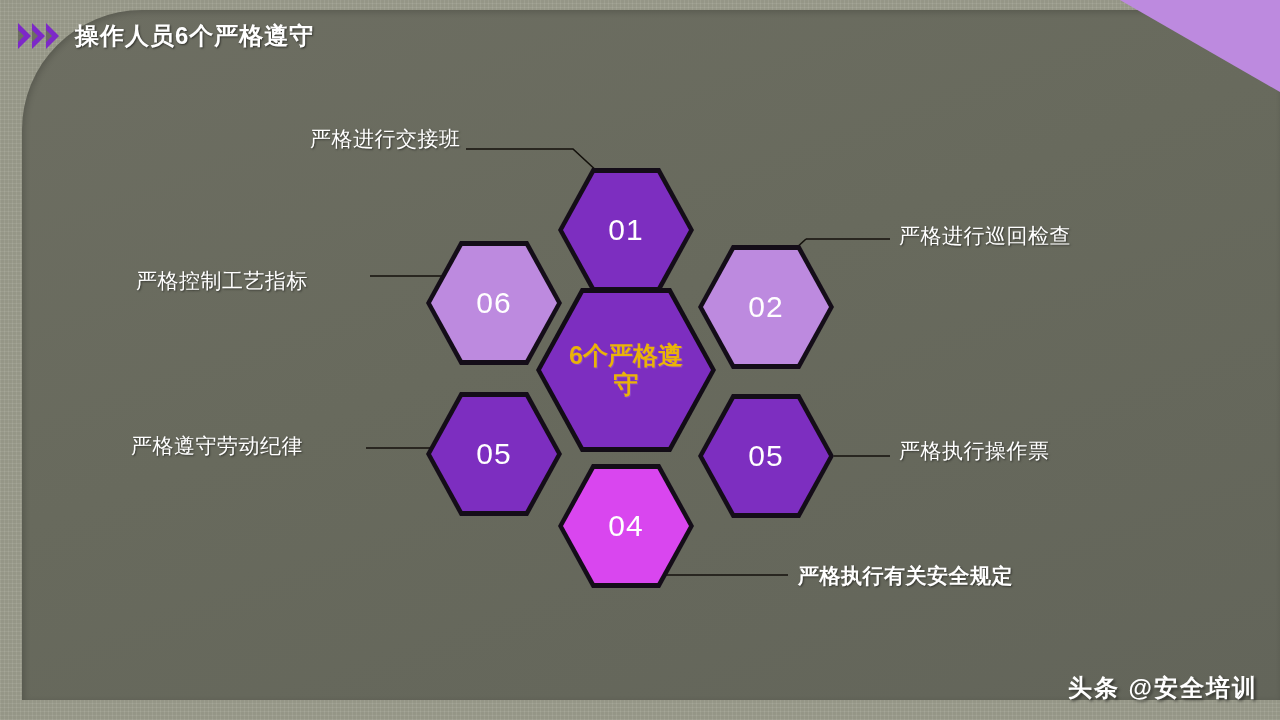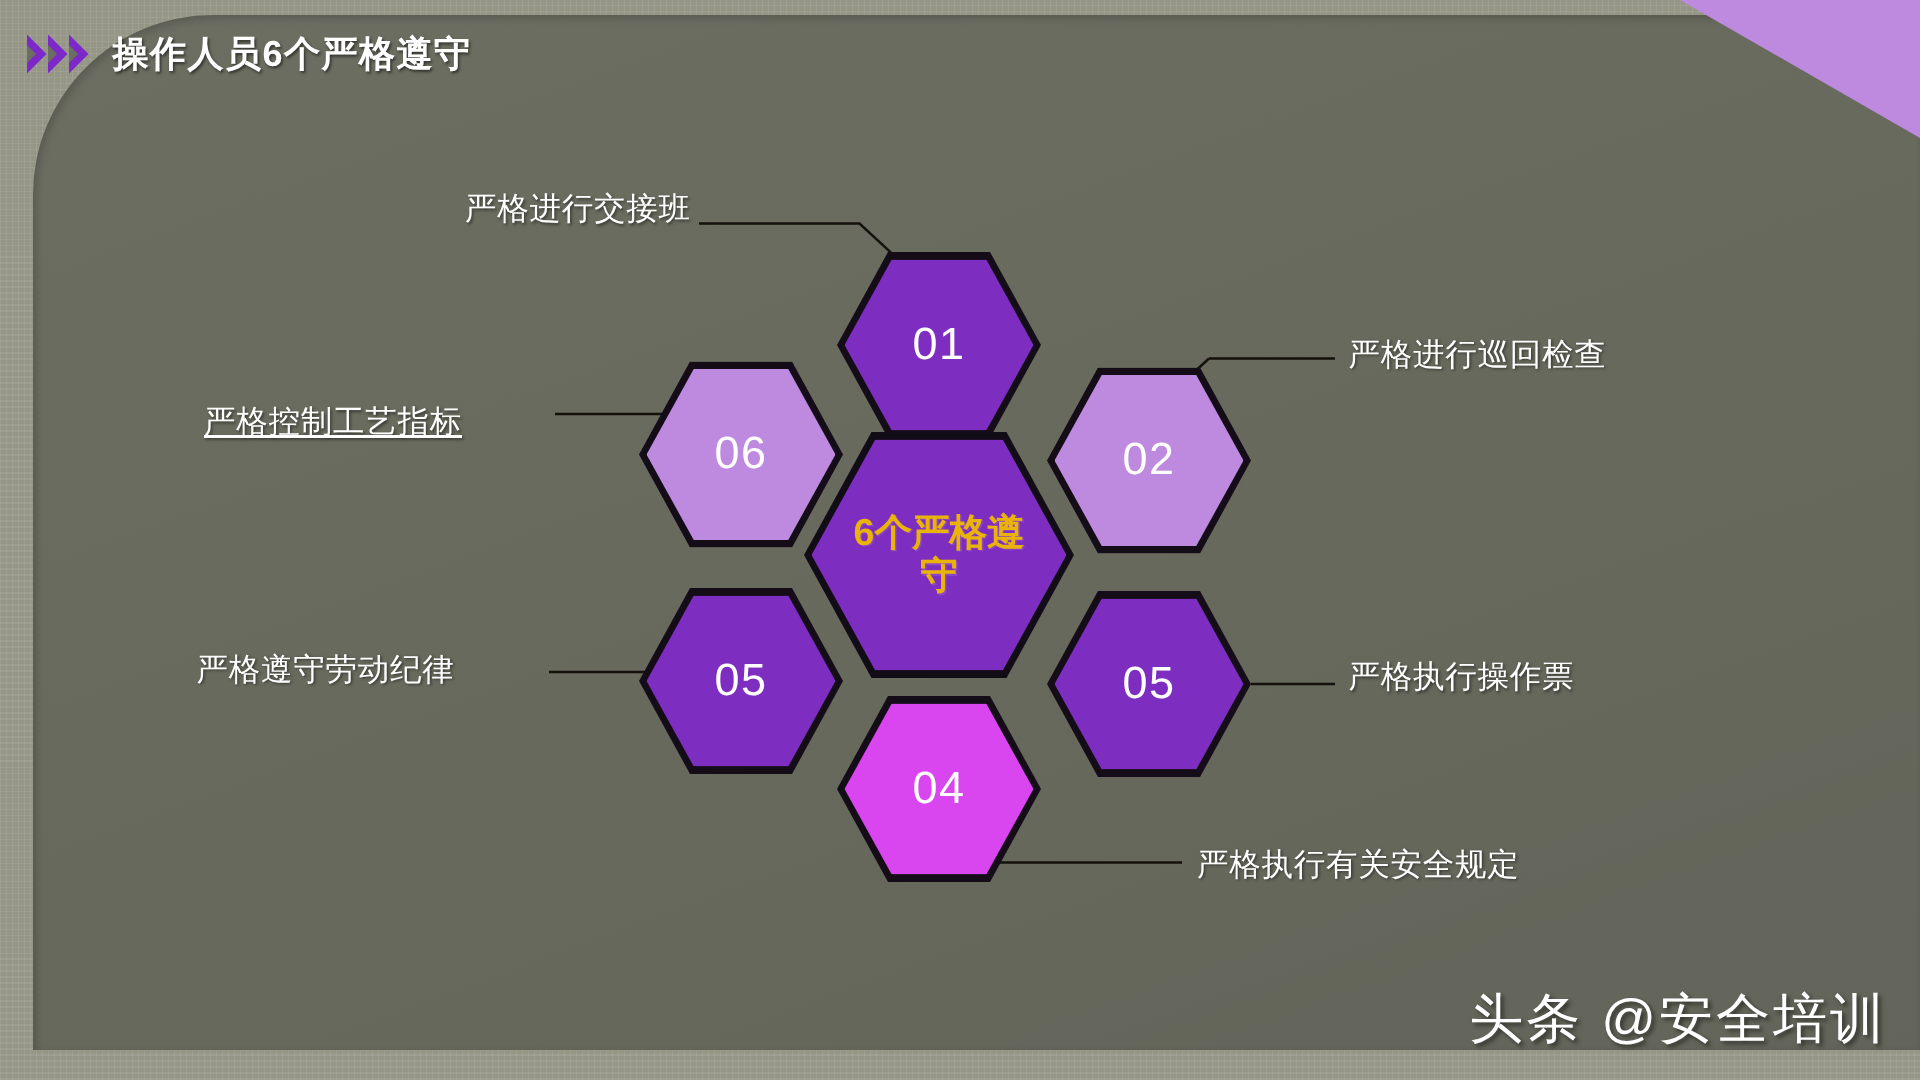--- a/index.html
+++ b/index.html
@@ -173,32 +173,32 @@
     color: #ffffff;
     font-size: 21px;
     letter-spacing: 0.5px;
     white-space: nowrap;
     text-shadow: 1px 1px 2px rgba(0,0,0,0.5);
     z-index: 5;
   }
   #label-01 { left: 279px;  top: 125px; margin-left: 31px; }
   #label-02 { left: 899px;  top: 222px; }
   #label-03 { left: 899px;  top: 437px; }
-  #label-04 { left: 798px;  top: 562px; }
+  #label-04 { left: 798px;  top: 562px; font-weight: bold; }
   #label-05 { left: 131px;  top: 432px; }
-  #label-06 { left: 136px;  top: 267px; text-decoration: underline; }
+  #label-06 { left: 136px;  top: 267px; }
 
   
   #watermark {
     position: absolute;
     right: 22px;
     bottom: 16px;
     color: #ffffff;
-    font-size: 36px;
-    font-weight: normal;
+    font-size: 24px;
+    font-weight: bold;
     letter-spacing: 2px;
     text-shadow: 2px 2px 3px rgba(0,0,0,0.5);
     z-index: 7;
     white-space: nowrap;
   }
 </style>
 </head>
 <body>
 
 <div id="slide">

